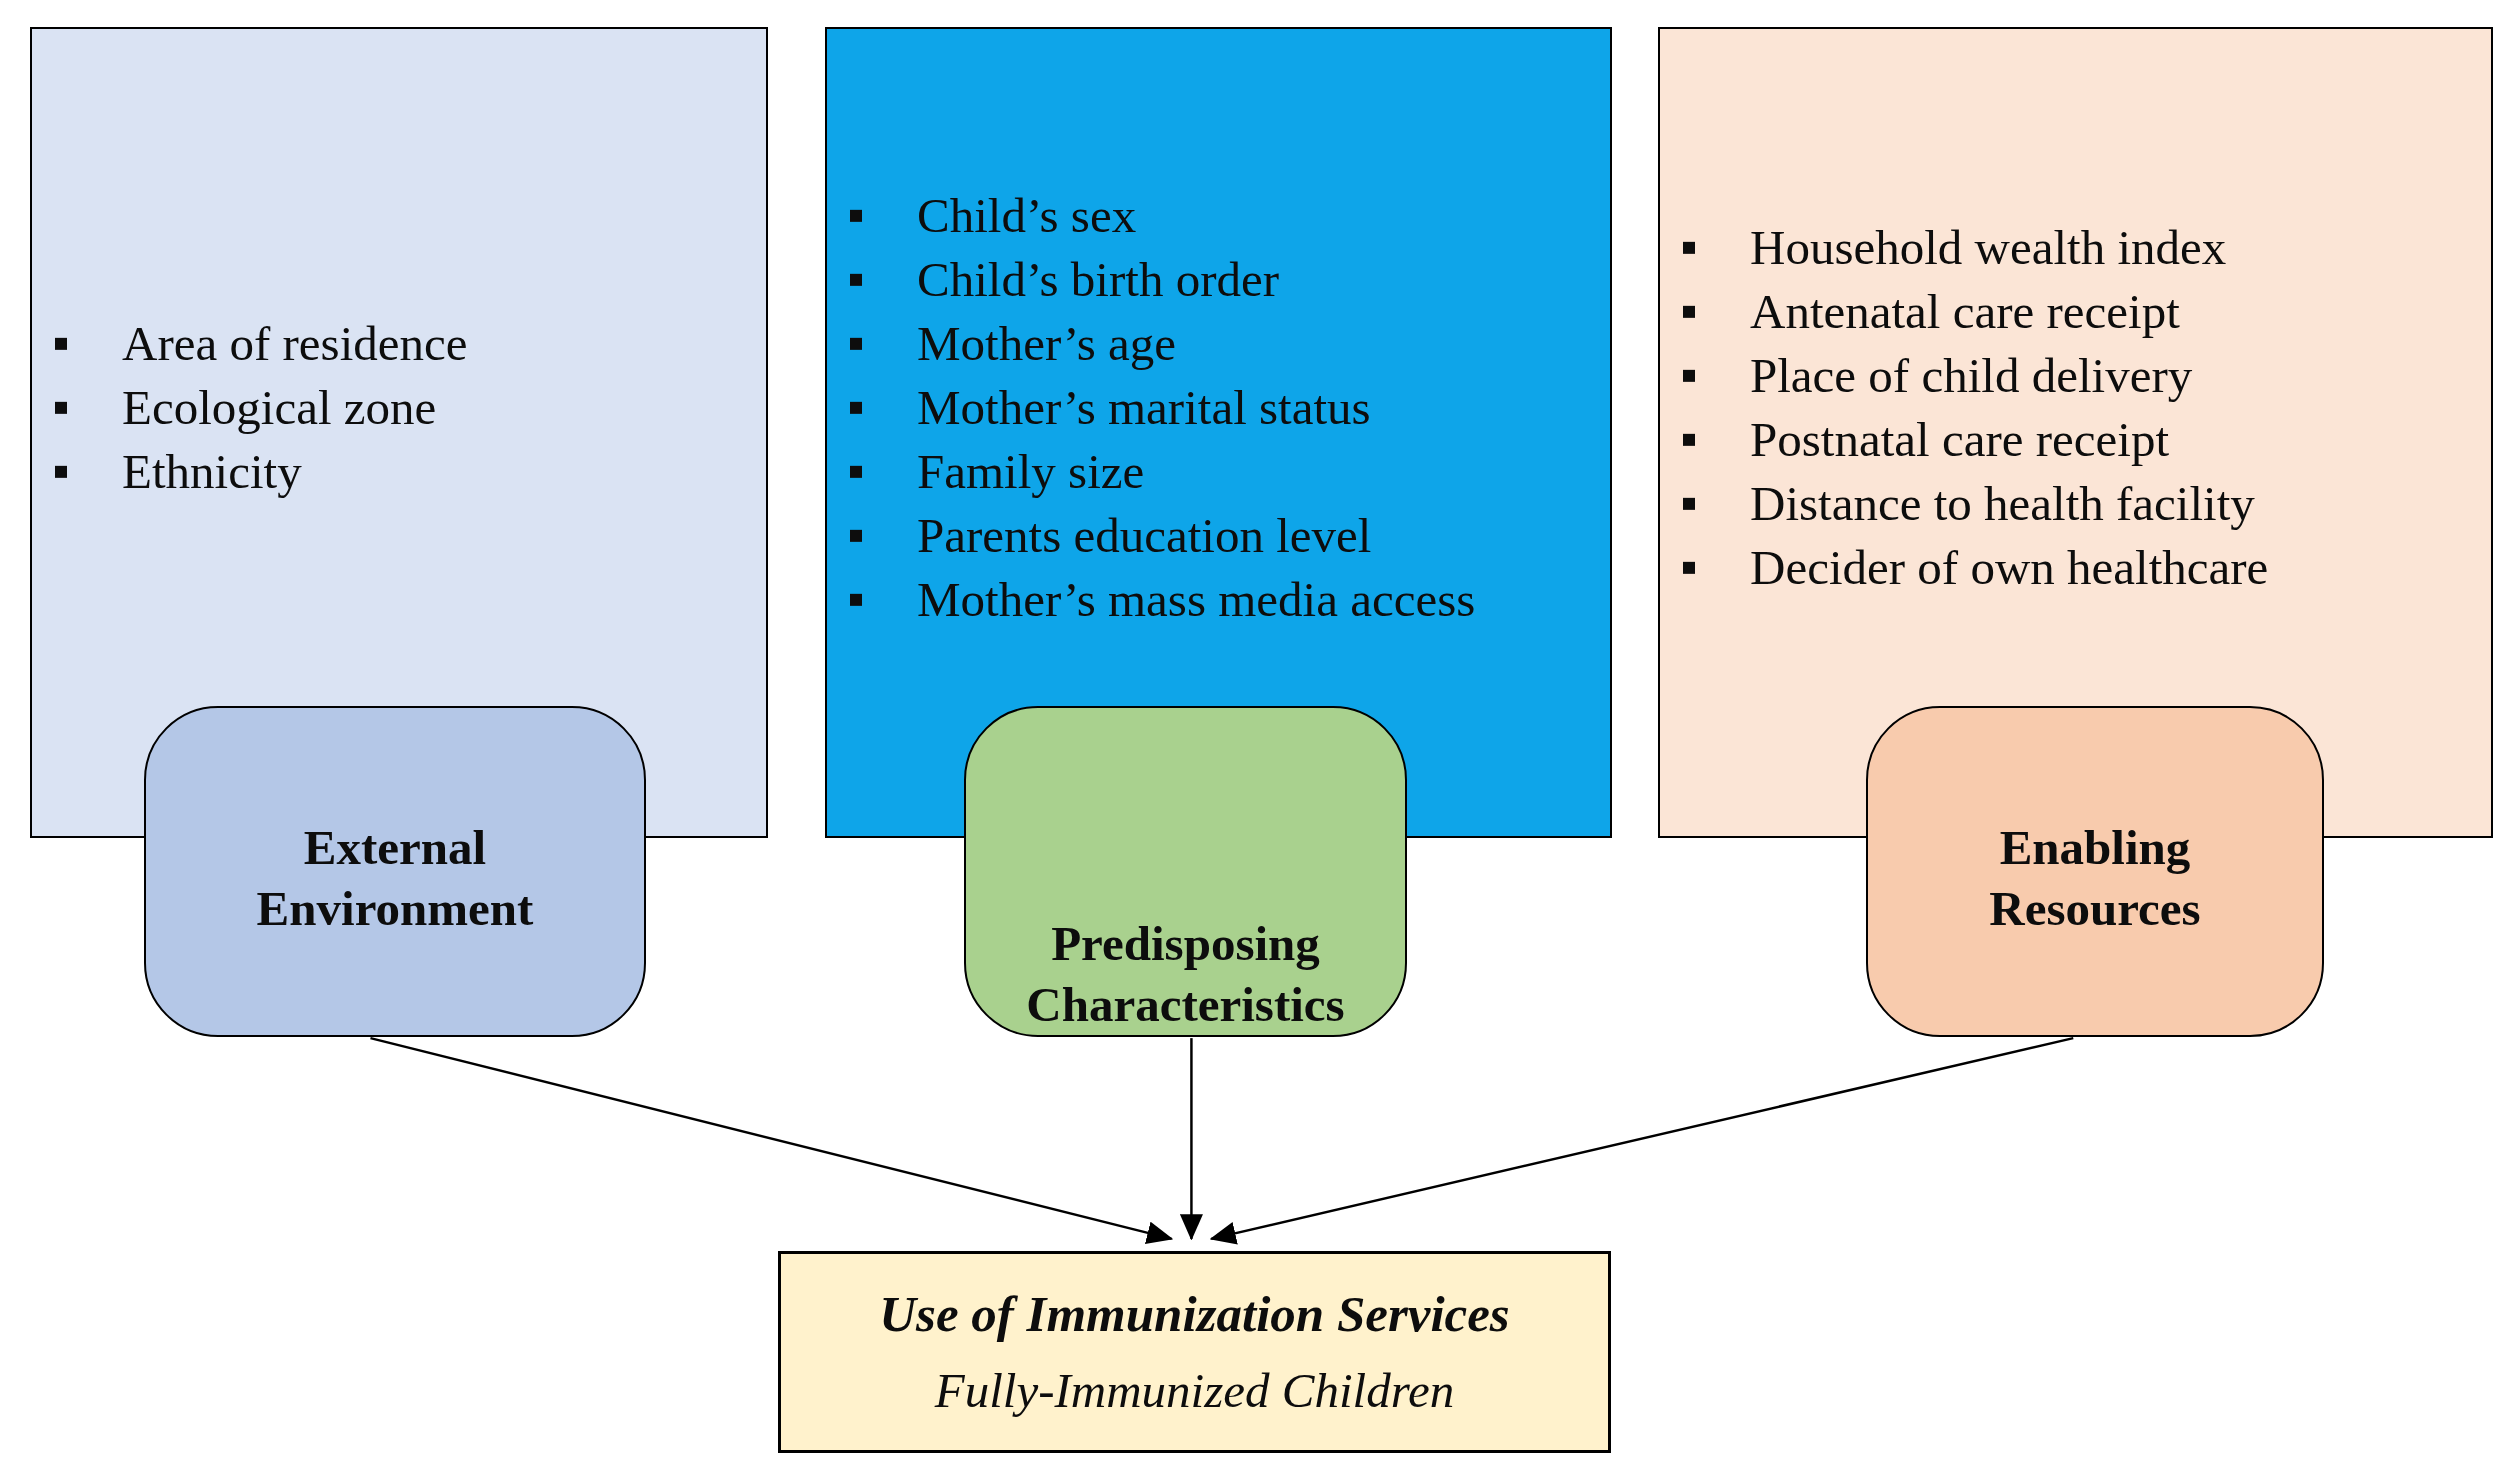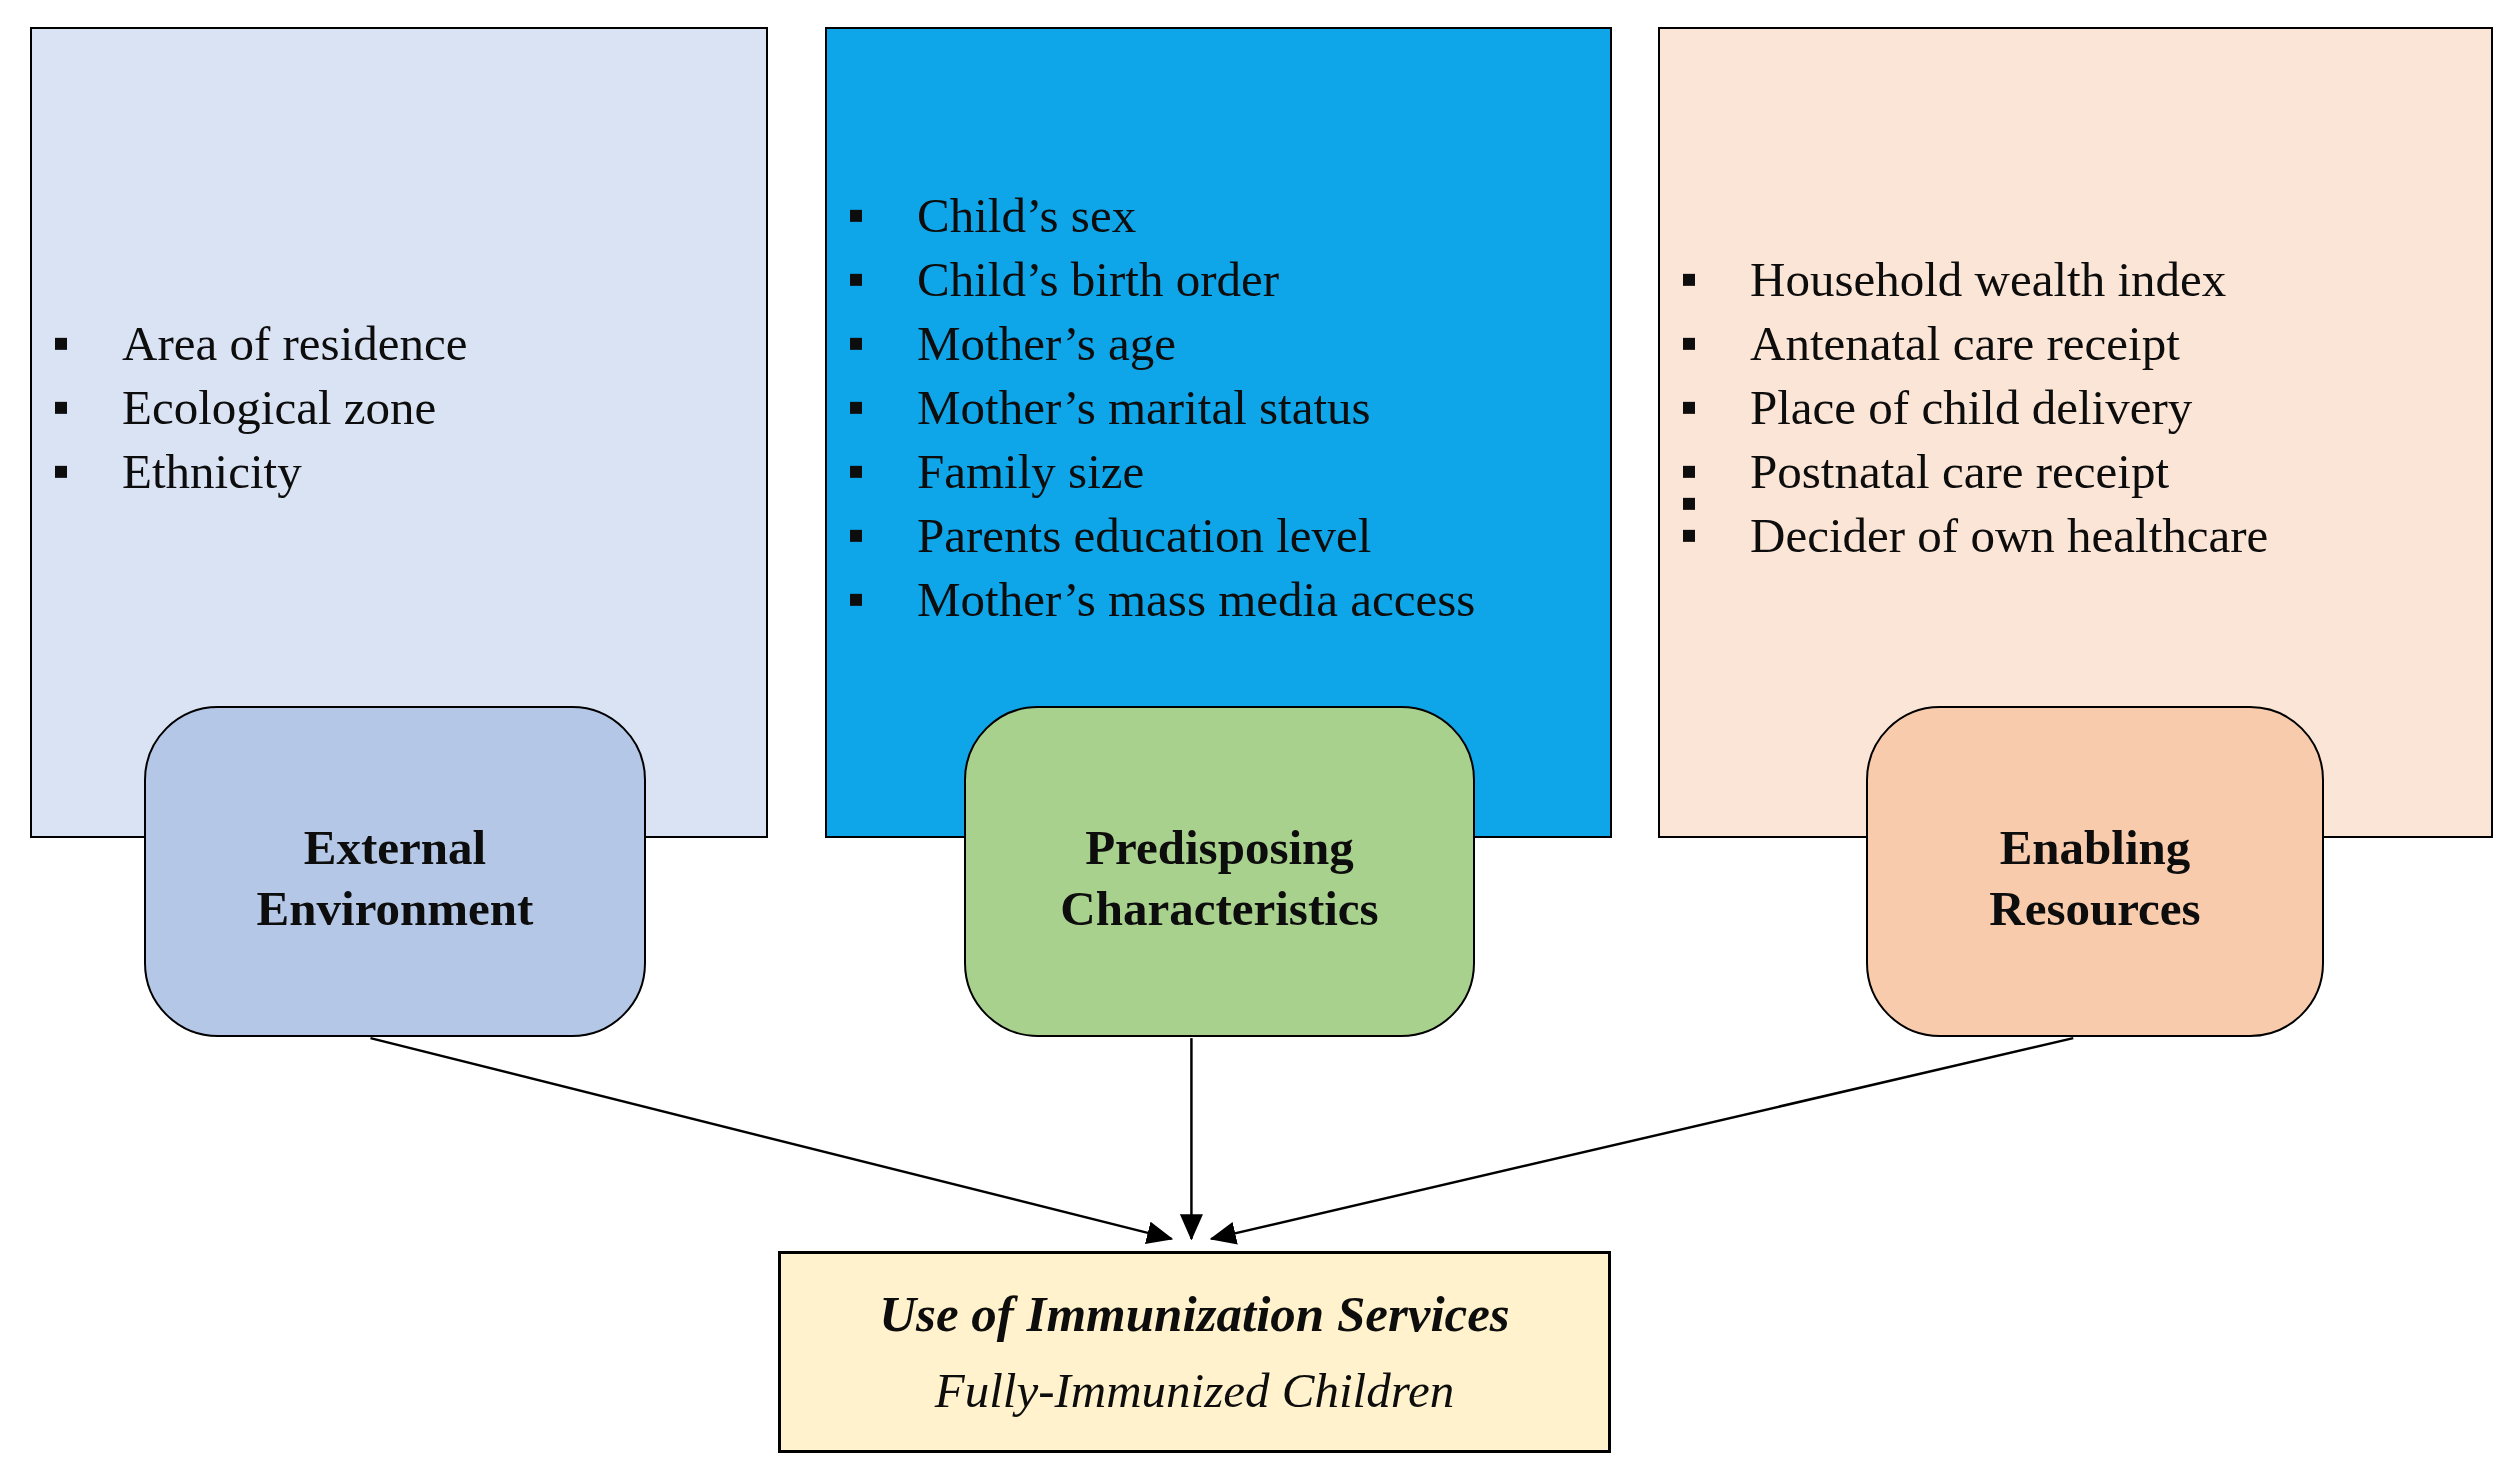--- a/index.html
+++ b/index.html
@@ -37,21 +37,21 @@
   .labelbox {
     position:absolute; top:706px; height:331px;
     border:2.5px solid var(--border,#000);
     border-radius:74px;
     box-sizing:border-box;
     display:flex; align-items:center; justify-content:center;
     padding-top:13px;
     margin-left:34px;
   }
   .labelbox.col0 { left:110px;  width:502px; }
-  .labelbox.col1 { left:930px; width:511px; }
+  .labelbox.col1 { left:930px; width:443px;align-items:flex-end; }
   .labelbox.col2 { left:1832px; width:458px; }
   .labeltext {
     font-weight:bold; font-size:49px; line-height:61px;
     text-align:center; white-space:pre-line;
   }
   
   .arrows { position:absolute; left:0; top:0; width:2512px; height:1470px; }
   .arrow-line { stroke:var(--arrow,#000); stroke-width:3; fill:none; }
   .arrow-head { fill:var(--arrow,#000); }
   
@@ -148,20 +148,21 @@
           <span class="itext">Place of child delivery</span>
         </li>
 
         <li class="item">
           <span class="bullet"></span>
           <span class="itext">Postnatal care receipt</span>
         </li>
 
         <li class="item">
           <span class="bullet"></span>
+          <span class="itext">Distance to health facility</span>
         </li>
 
         <li class="item">
           <span class="bullet"></span>
           <span class="itext">Decider of own healthcare</span>
         </li>
       </ul>
   </section>
 
   <div class="labelbox col0" style="background-color: rgb(180, 199, 231);">

